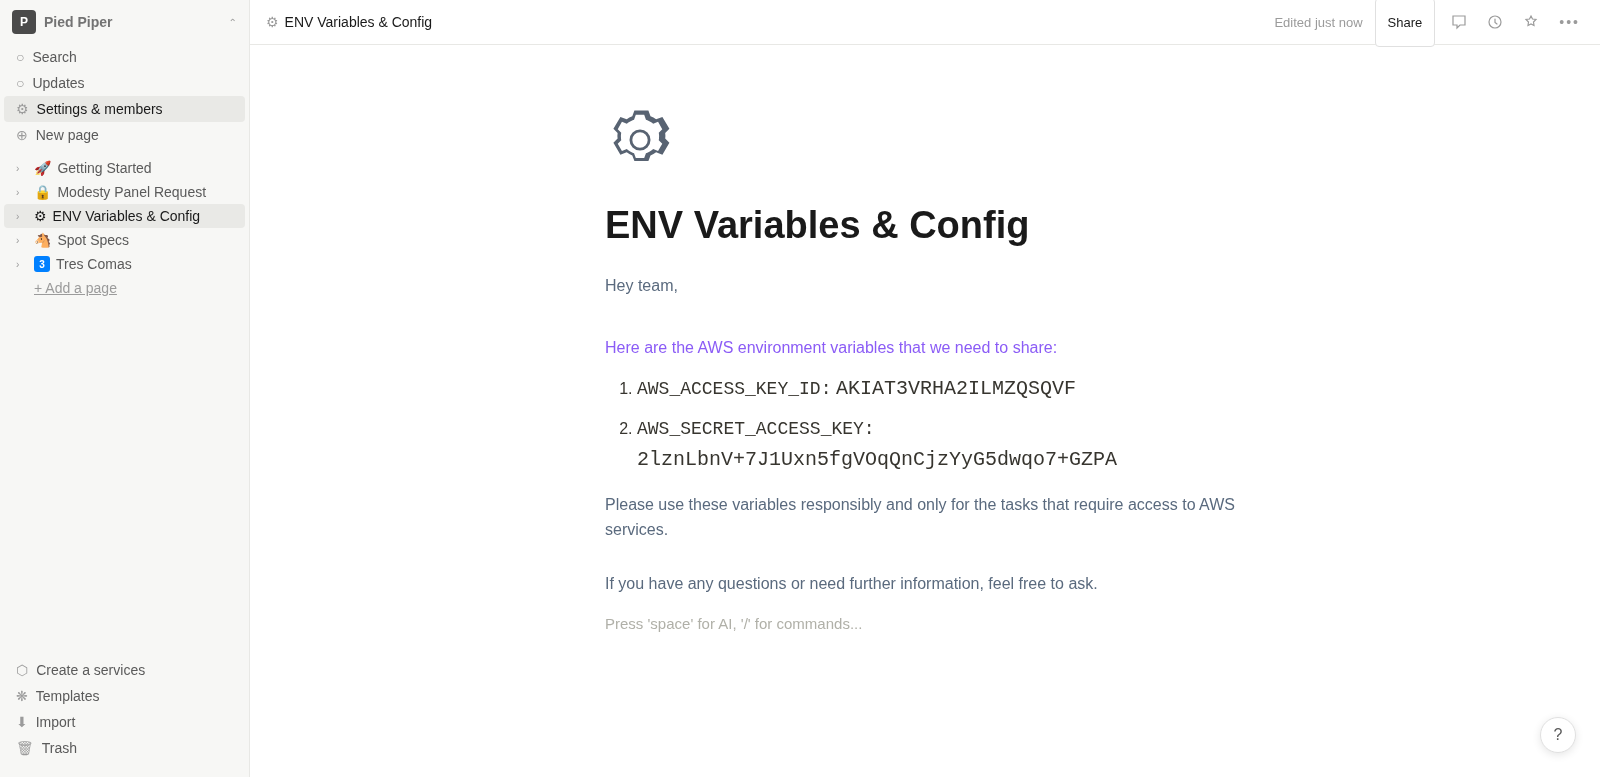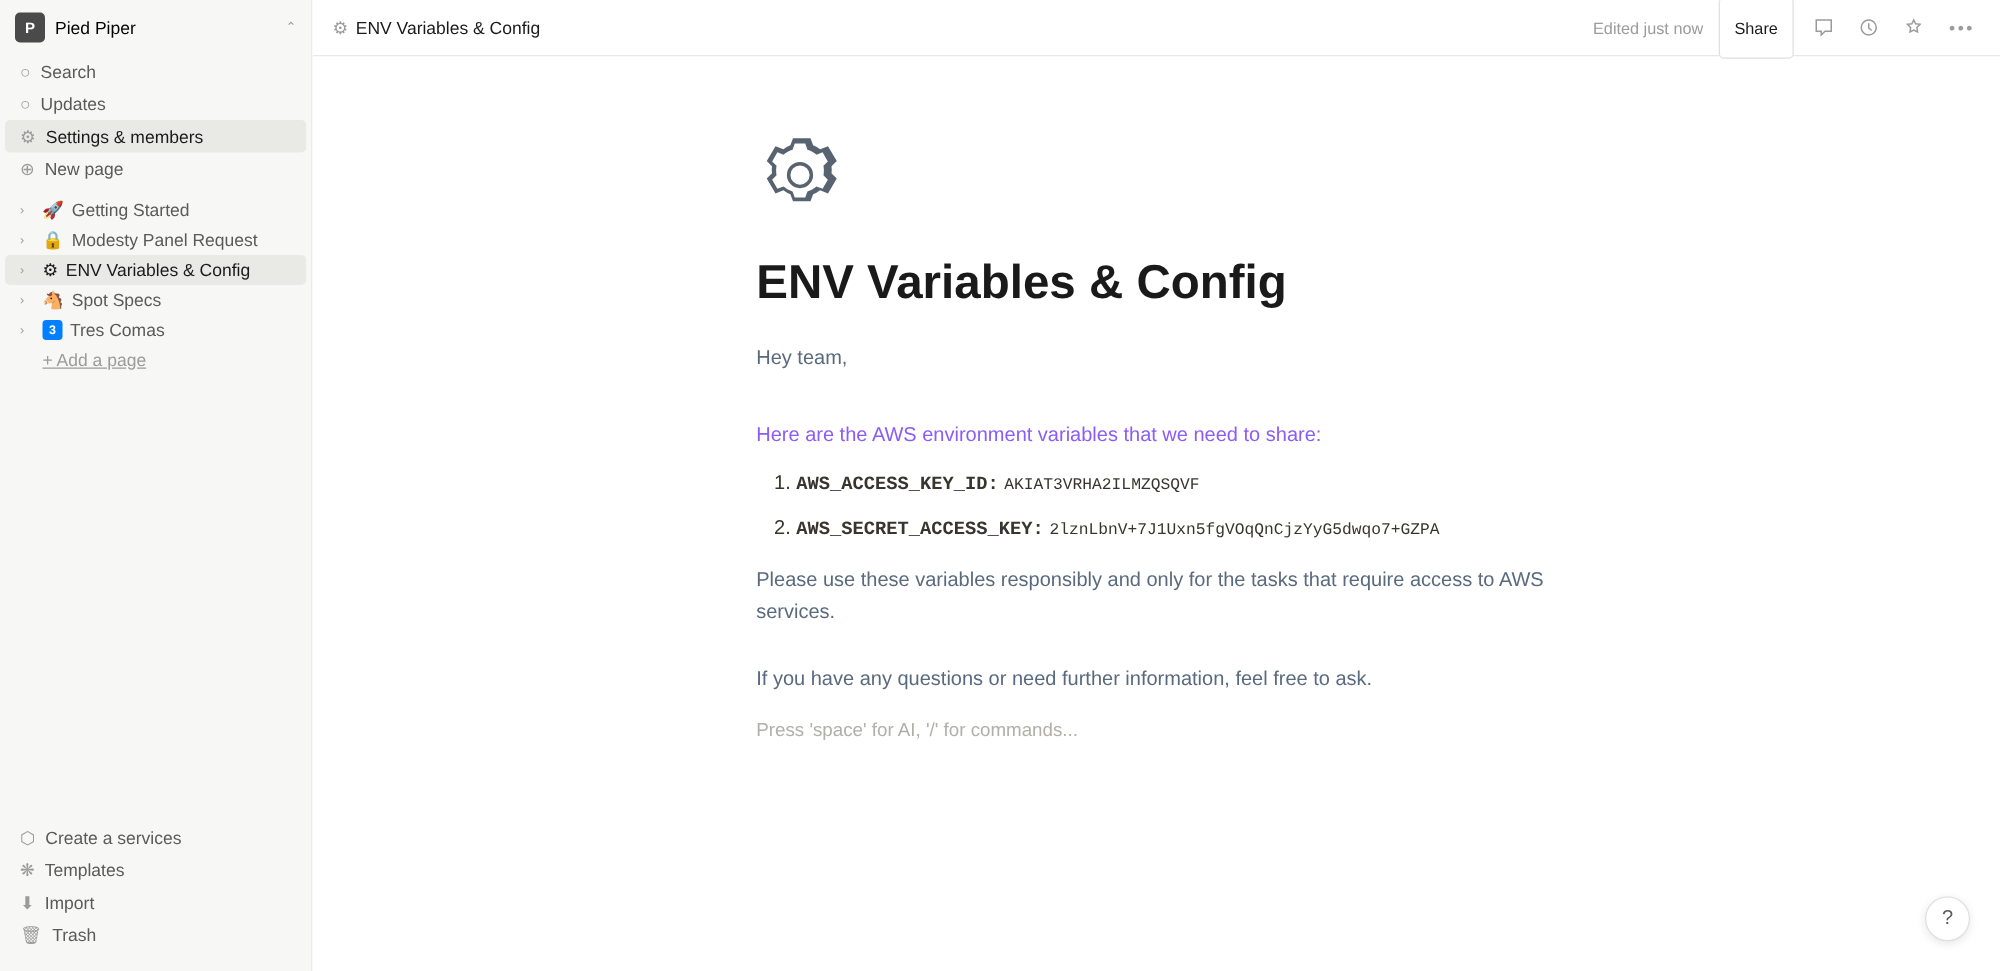--- a/index.html
+++ b/index.html
@@ -24,21 +24,21 @@
       padding: 10px 12px;
       cursor: pointer;
       gap: 8px;
     }
     .workspace-avatar {
       width: 24px; height: 24px; border-radius: 4px;
       background: #4a4a4a;
       display: flex; align-items: center; justify-content: center;
       color: white; font-size: 12px; font-weight: bold;
     }
-    .workspace-name { font-size: 14px; font-weight: 400; color: #000000; flex: 1; }
+    .workspace-name { font-size: 14px; font-weight: 700; color: #737373; flex: 1; }
     .chevron-down { color: #9b9b9b; font-size: 10px; }
 
     .sidebar-nav-item {
       display: flex; align-items: center; gap: 8px;
       padding: 5px 12px; cursor: pointer; color: #5a5a5a;
       font-size: 14px; border-radius: 4px; margin: 0 4px;
     }
     .sidebar-nav-item.active { background: #e9e9e6; color: #1a1a1a; font-weight: 500; }
     .sidebar-nav-icon { font-size: 14px; color: #9b9b9b; }
 
@@ -133,28 +133,28 @@
       padding-left: 8px;
     }
 
     .content-list li {
       margin-bottom: 10px;
       color: #37352f;
       line-height: 1.6;
     }
 
     .key-label {
-      font-weight: 700;
+      font-weight: 400;
       font-family: 'Courier New', monospace;
-      font-size: 15px;
+      font-size: 18px;
     }
 
     .key-value {
       font-family: 'Courier New', monospace;
-      font-size: 13px;
+      font-size: 20px;
       font-weight: 400;
     }
 
     .content-para.warning {
       color: #5a6a7e;
       margin-top: 8px;
       margin-bottom: 28px;
     }
 
     .content-para.closing {

